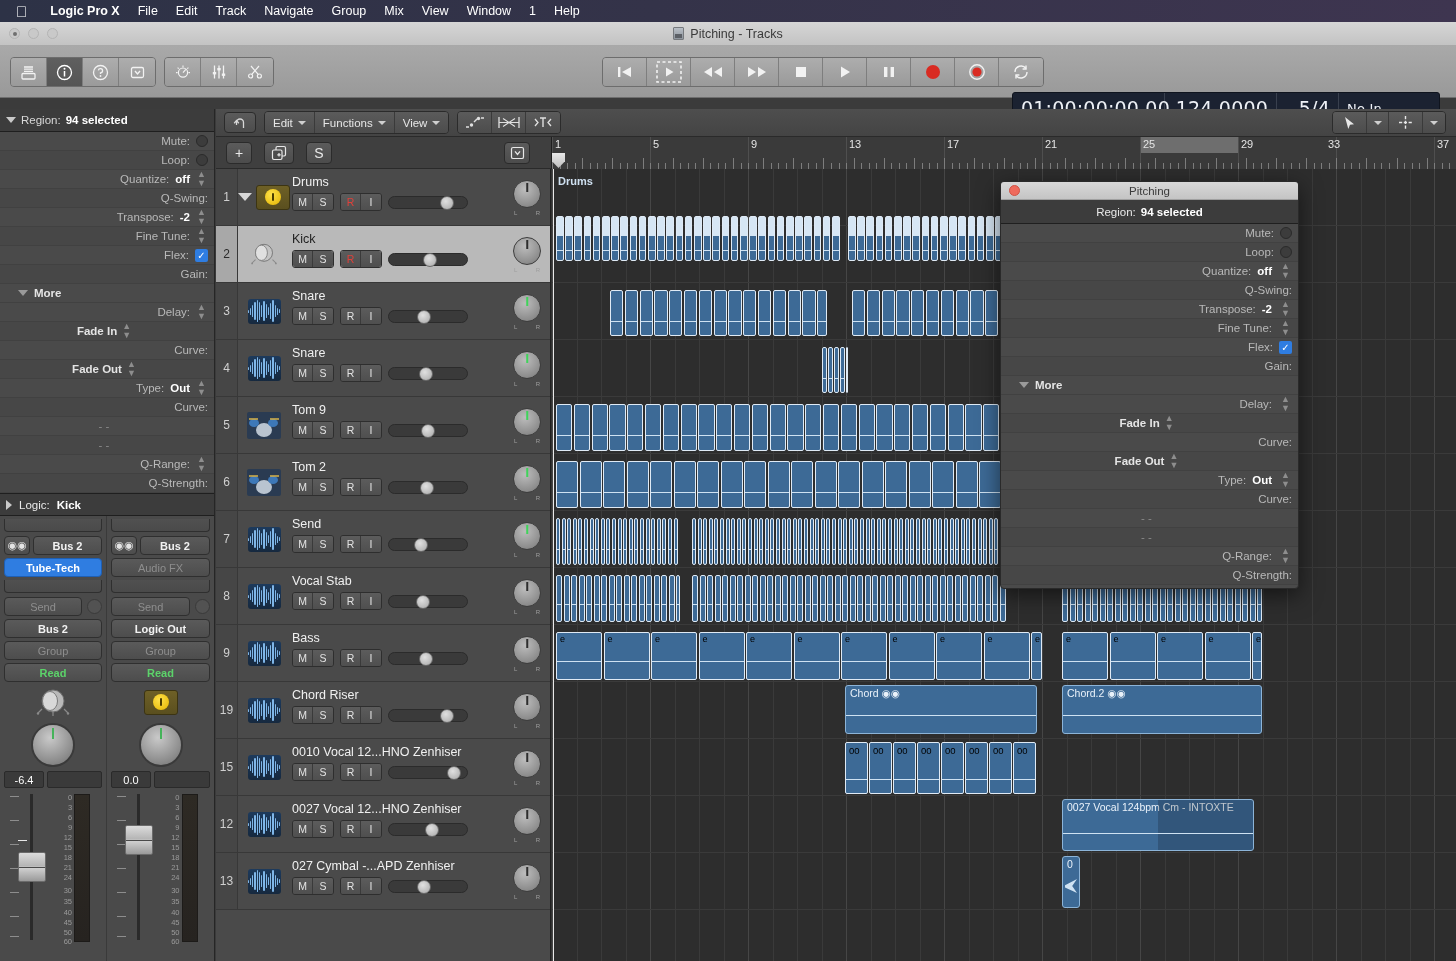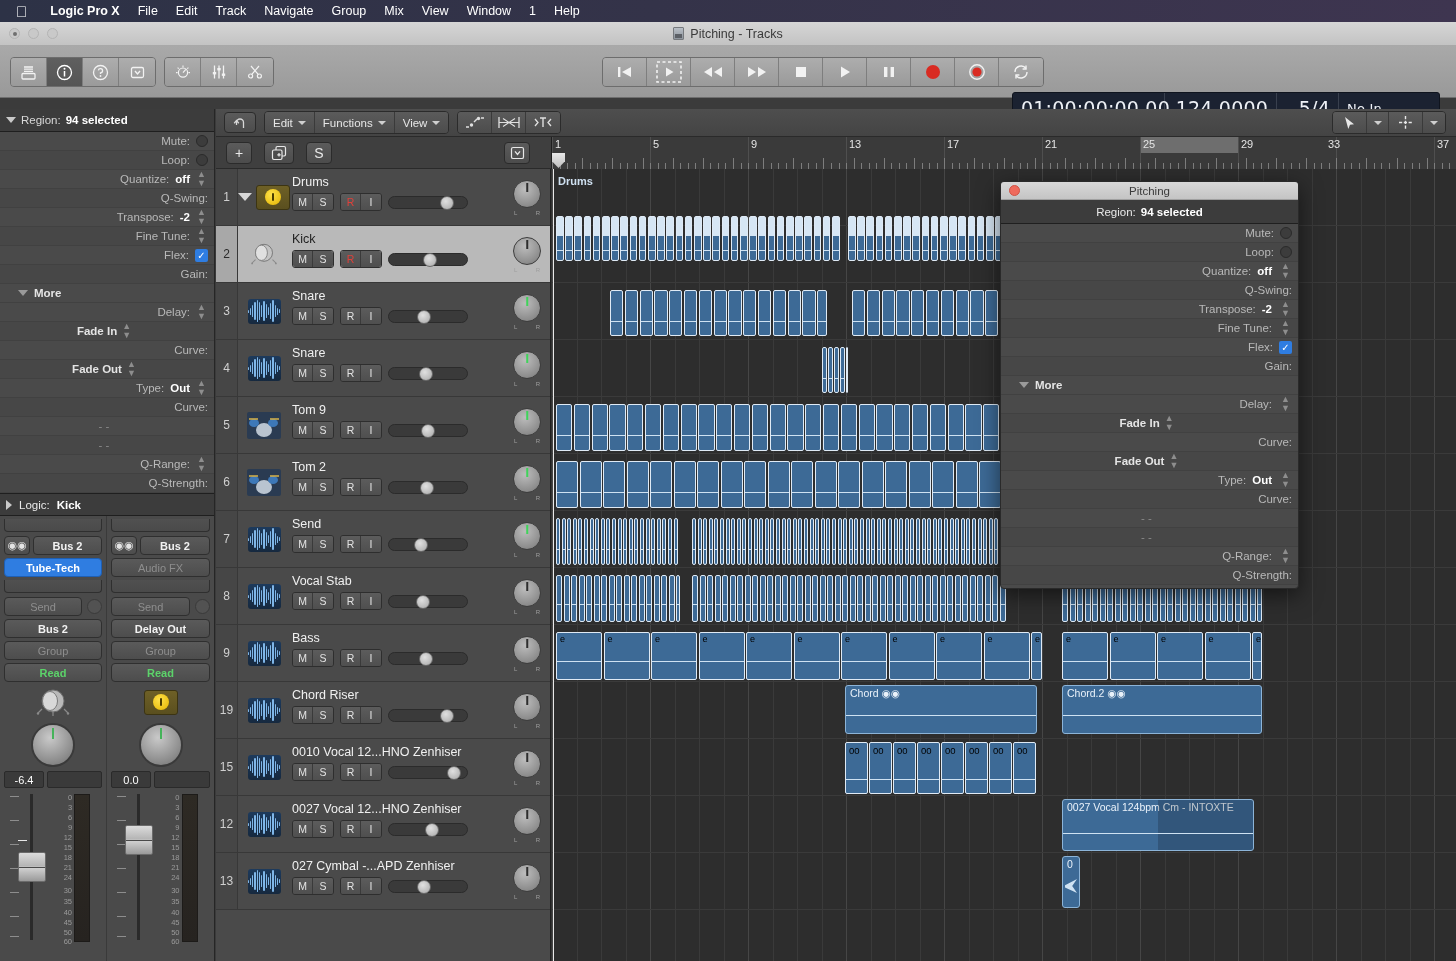--- a/index.html
+++ b/index.html
@@ -627,21 +627,21 @@
         <div class="busrow">
           <div class="iobtn">◉◉</div>
           <div class="cbtn white">Bus 2</div>
         </div>
         <div class="cbtn dim2">Audio FX</div>
         <div class="blankslot"></div>
         <div class="sendrow">
           <div class="cbtn dim2">Send</div>
           <div class="sendknob"></div>
         </div>
-        <div class="cbtn white">Delay Out</div>
+        <div class="cbtn white">Logic Out</div>
         <div class="cbtn dim2">Group</div>
         <div class="cbtn green">Read</div>
         <div class="instrslot">
           <div class="yellowbox">
               <div class="ybulb"></div>
             </div>
         </div>
         <div class="panknob-big"></div>
         <div class="valrow">
           <div class="valbox v1">0.0</div>

